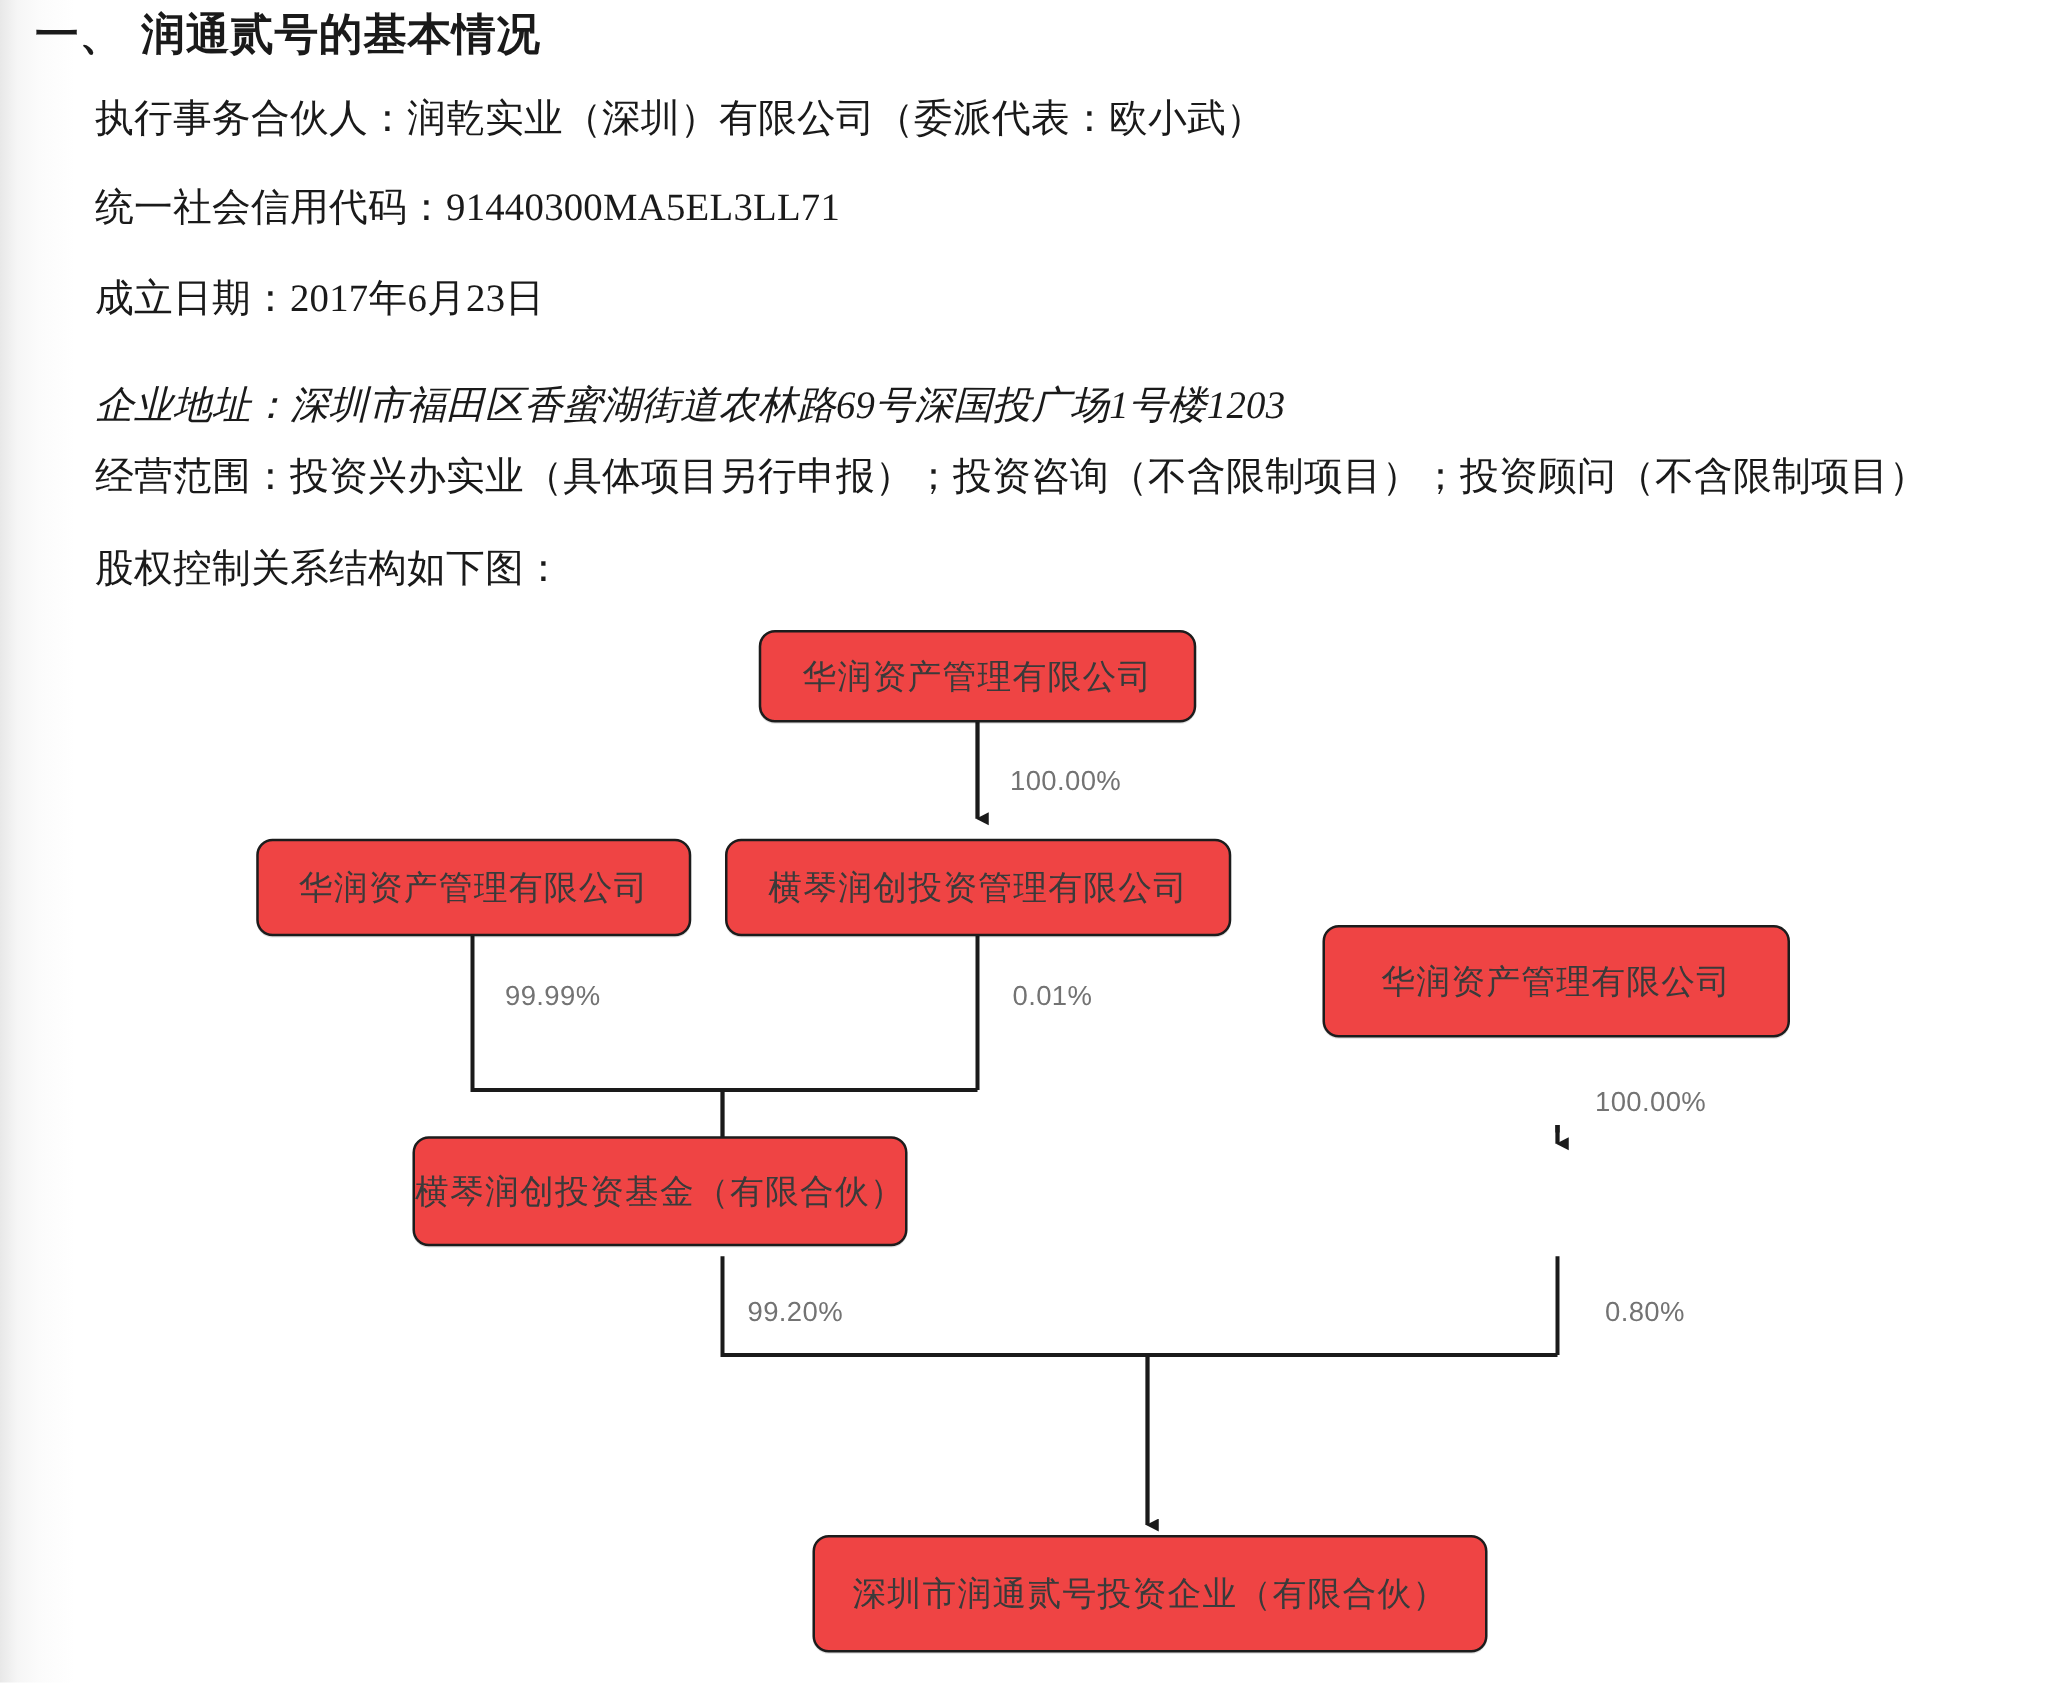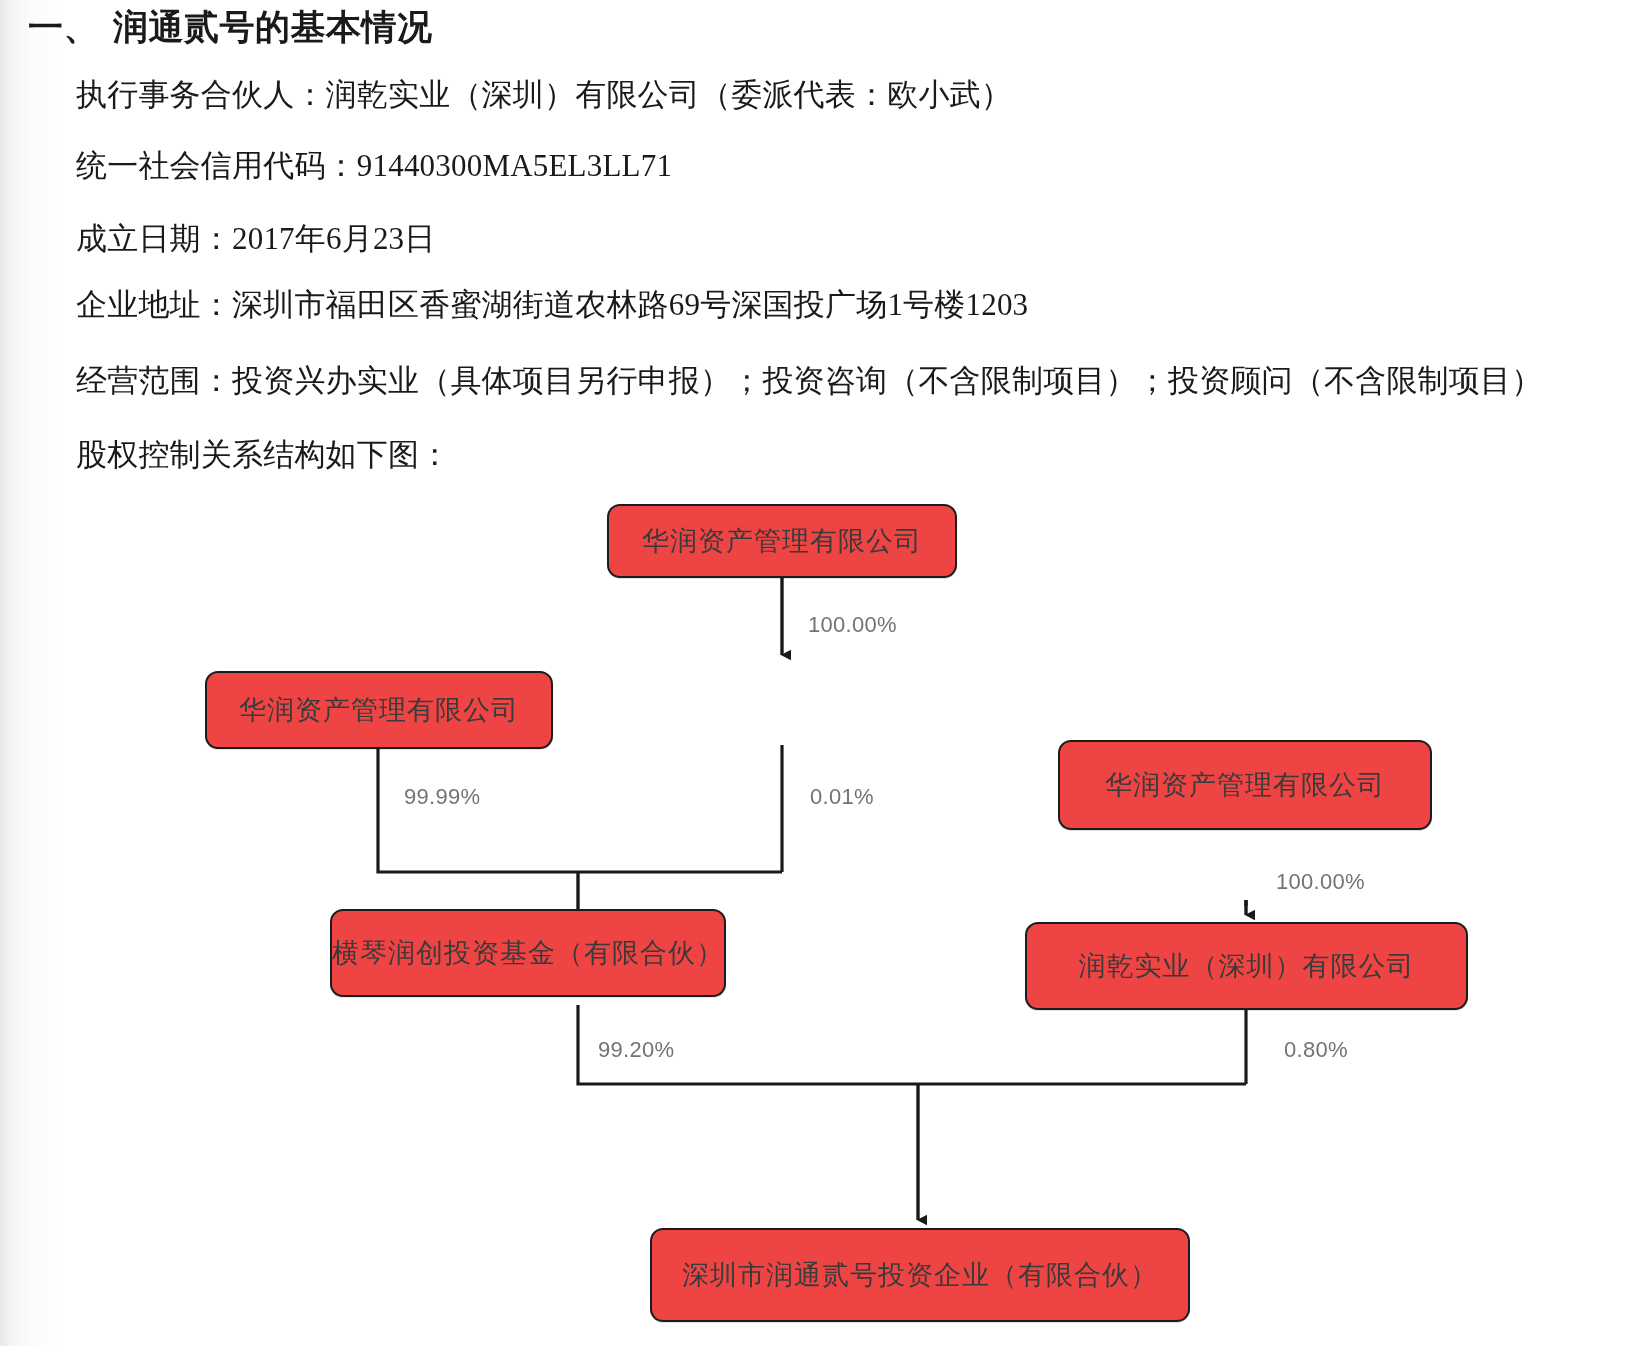--- a/index.html
+++ b/index.html
@@ -37,21 +37,21 @@
     position: absolute;
     left: 76px;
     font-size: 31px;
     line-height: 1.2;
     white-space: nowrap;
     letter-spacing: 0.2px;
   }
   .p1 { top: 76px; }
   .p2 { top: 147px; }
   .p3 { top: 220px; }
-  .p4 { top: 286px; }
+  .p4 { top: 305px; font-style: italic; }
   .p5 { top: 362px; }
   .p6 { top: 436px; }
 
   
   .chart {
     position: absolute;
     left: 0;
     top: 470px;
     width: 1640px;
     height: 876px;
@@ -122,26 +122,26 @@
 
     <path d="M578,535 L578,614 L1246,614" stroke="#1a1a1a" stroke-width="3.2" fill="none"></path>
     <path d="M1246,535 L1246,614" stroke="#1a1a1a" stroke-width="3.2" fill="none"></path>
     <path d="M918,614 L918,750" stroke="#1a1a1a" stroke-width="3.4" fill="none" marker-end="url(#arrow)"></path>
   </svg>
 
   <div class="node" style="left:607px; top:34px; width:350px; height:74px;">华润资产管理有限公司</div>
 
   <div class="node" style="left:205px; top:201px; width:348px; height:78px;">华润资产管理有限公司</div>
 
+  <div class="node" style="left:580px; top:201px; width:405px; height:78px;">横琴润创投资管理有限公司</div>
 
   <div class="node" style="left:1058px; top:270px; width:374px; height:90px;">华润资产管理有限公司</div>
 
   <div class="node" style="left:330px; top:425px; width:396px; height:88px;margin-top:14px;">横琴润创投资基金（有限合伙）</div>
 
-  <div class="node" style="left:1025px; top:452px; width:443px; height:88px;">润乾实业（深圳）有限公司</div>
 
   <div class="node" style="left:650px; top:758px; width:540px; height:94px;">深圳市润通贰号投资企业（有限合伙）</div>
 
   <div class="edge-label" style="left:808px; top:142px;">100.00%</div>
 
   <div class="edge-label" style="left:404px; top:314px;">99.99%</div>
 
   <div class="edge-label" style="left:810px; top:314px;">0.01%</div>
 
   <div class="edge-label" style="left:1276px; top:399px;">100.00%</div>

